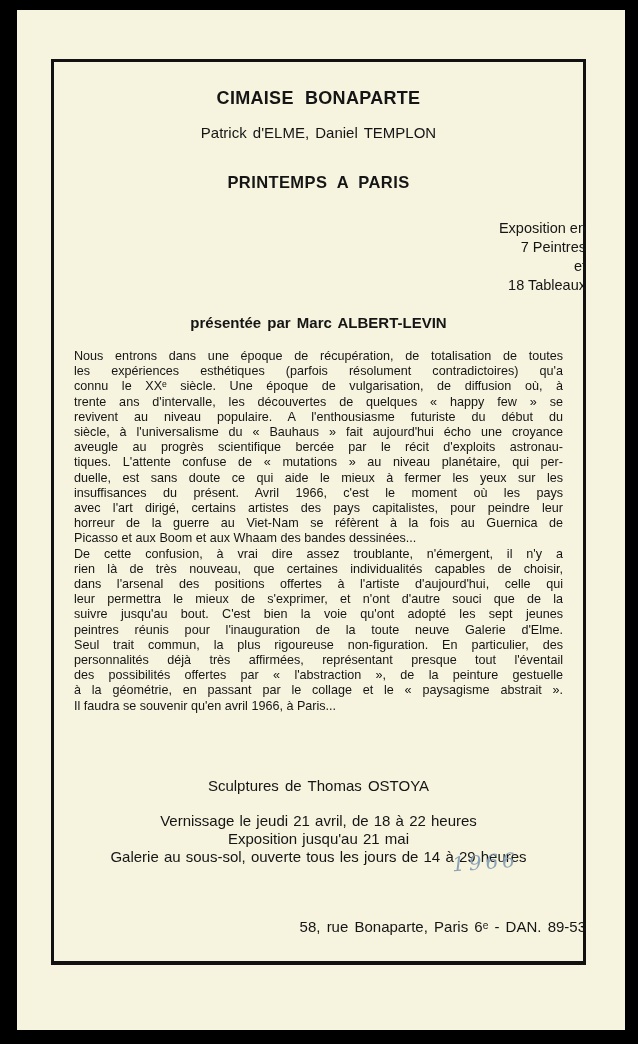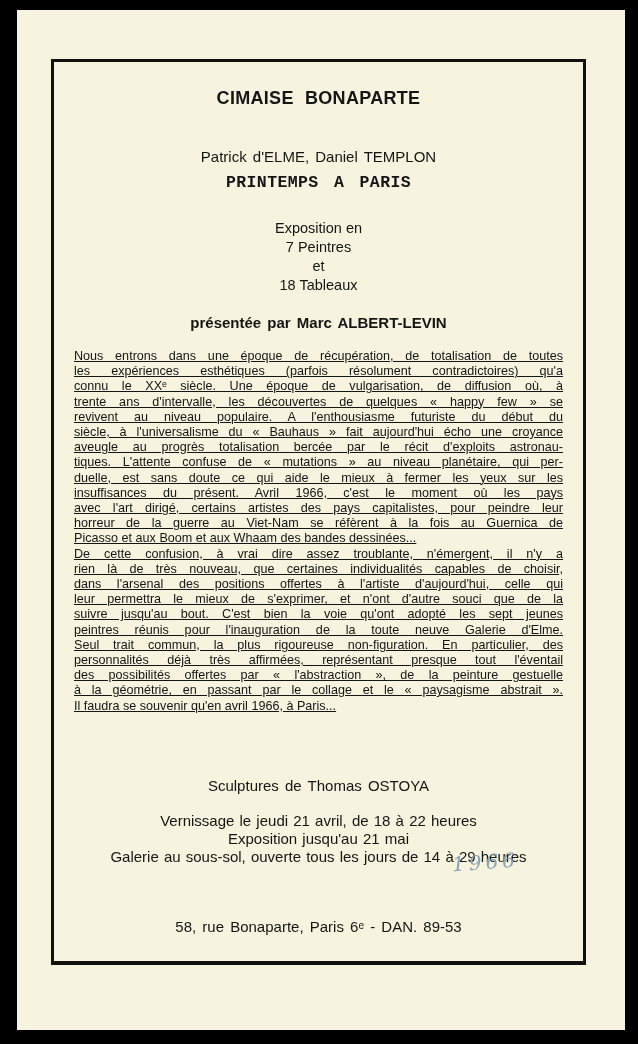--- a/index.html
+++ b/index.html
@@ -39,36 +39,36 @@
       text-align: center;
     }
     .title {
       top: 88px;
       font-size: 18px;
       font-weight: bold;
       letter-spacing: 0.3px;
       word-spacing: 6px;
     }
     .organizers {
-      top: 148px;
+      top: 124px;
       font-size: 15px;
       word-spacing: 2px;
     }
     .exhibition-title {
       top: 173px;
       font-size: 16.5px;
       font-weight: bold;
       letter-spacing: 0.4px;
       word-spacing: 5px;
-      font-family: Liberation Mono, monospace;
     }
     .intro {
       top: 219px;
       font-size: 14.5px;
       line-height: 19px;
+      text-align: right;
     }
     .intro div { margin: 0; }
     .presenter {
       top: 314px;
       font-size: 15px;
       word-spacing: 2px;
       font-weight: bold;
     }
     .body-text {
       position: absolute;
@@ -77,40 +77,40 @@
       width: 489px;
       font-size: 12.6px;
       line-height: 15.2px;
       text-align: justify;
     }
     .body-line {
       display: block;
       text-align: justify;
       text-align-last: justify;
       white-space: nowrap;
-      text-decoration: underline;
     }
     .body-line.last {
       text-align-last: left;
     }
     .sculptures {
       top: 777px;
       font-size: 15px;
       word-spacing: 2px;
     }
     .opening-info {
       top: 812px;
       font-size: 15px;
       line-height: 18px;
       word-spacing: 1px;
     }
     .address {
       top: 918px;
       font-size: 15px;
       word-spacing: 2px;
+      text-align: right;
     }
     .handwritten {
       position: absolute;
       left: 452px;
       top: 850px;
       font-family: "DejaVu Serif", serif;
       font-style: italic;
       font-size: 20px;
       color: #8aa3b7;
       letter-spacing: 4px;
@@ -136,21 +136,21 @@
 
 <div class="center presenter">présentée par Marc ALBERT-LEVIN</div>
 
 <div class="body-text">
   <span class="body-line">Nous entrons dans une époque de récupération, de totalisation de toutes</span>
   <span class="body-line">les expériences esthétiques (parfois résolument contradictoires) qu'a</span>
   <span class="body-line">connu le XXᵉ siècle. Une époque de vulgarisation, de diffusion où, à</span>
   <span class="body-line">trente ans d'intervalle, les découvertes de quelques « happy few » se</span>
   <span class="body-line">revivent au niveau populaire. A l'enthousiasme futuriste du début du</span>
   <span class="body-line">siècle, à l'universalisme du « Bauhaus » fait aujourd'hui écho une croyance</span>
-  <span class="body-line">aveugle au progrès totalisation bercée par le récit d'exploits astronau-</span>
+  <span class="body-line">aveugle au progrès scientifique bercée par le récit d'exploits astronau-</span>
   <span class="body-line">tiques. L'attente confuse de « mutations » au niveau planétaire, qui per-</span>
   <span class="body-line">duelle, est sans doute ce qui aide le mieux à fermer les yeux sur les</span>
   <span class="body-line">insuffisances du présent. Avril 1966, c'est le moment où les pays</span>
   <span class="body-line">avec l'art dirigé, certains artistes des pays capitalistes, pour peindre leur</span>
   <span class="body-line">horreur de la guerre au Viet-Nam se réfèrent à la fois au Guernica de</span>
   <span class="body-line last">Picasso et aux Boom et aux Whaam des bandes dessinées...</span>
   <span class="body-line">De cette confusion, à vrai dire assez troublante, n'émergent, il n'y a</span>
   <span class="body-line">rien là de très nouveau, que certaines individualités capables de choisir,</span>
   <span class="body-line">dans l'arsenal des positions offertes à l'artiste d'aujourd'hui, celle qui</span>
   <span class="body-line">leur permettra le mieux de s'exprimer, et n'ont d'autre souci que de la</span>

